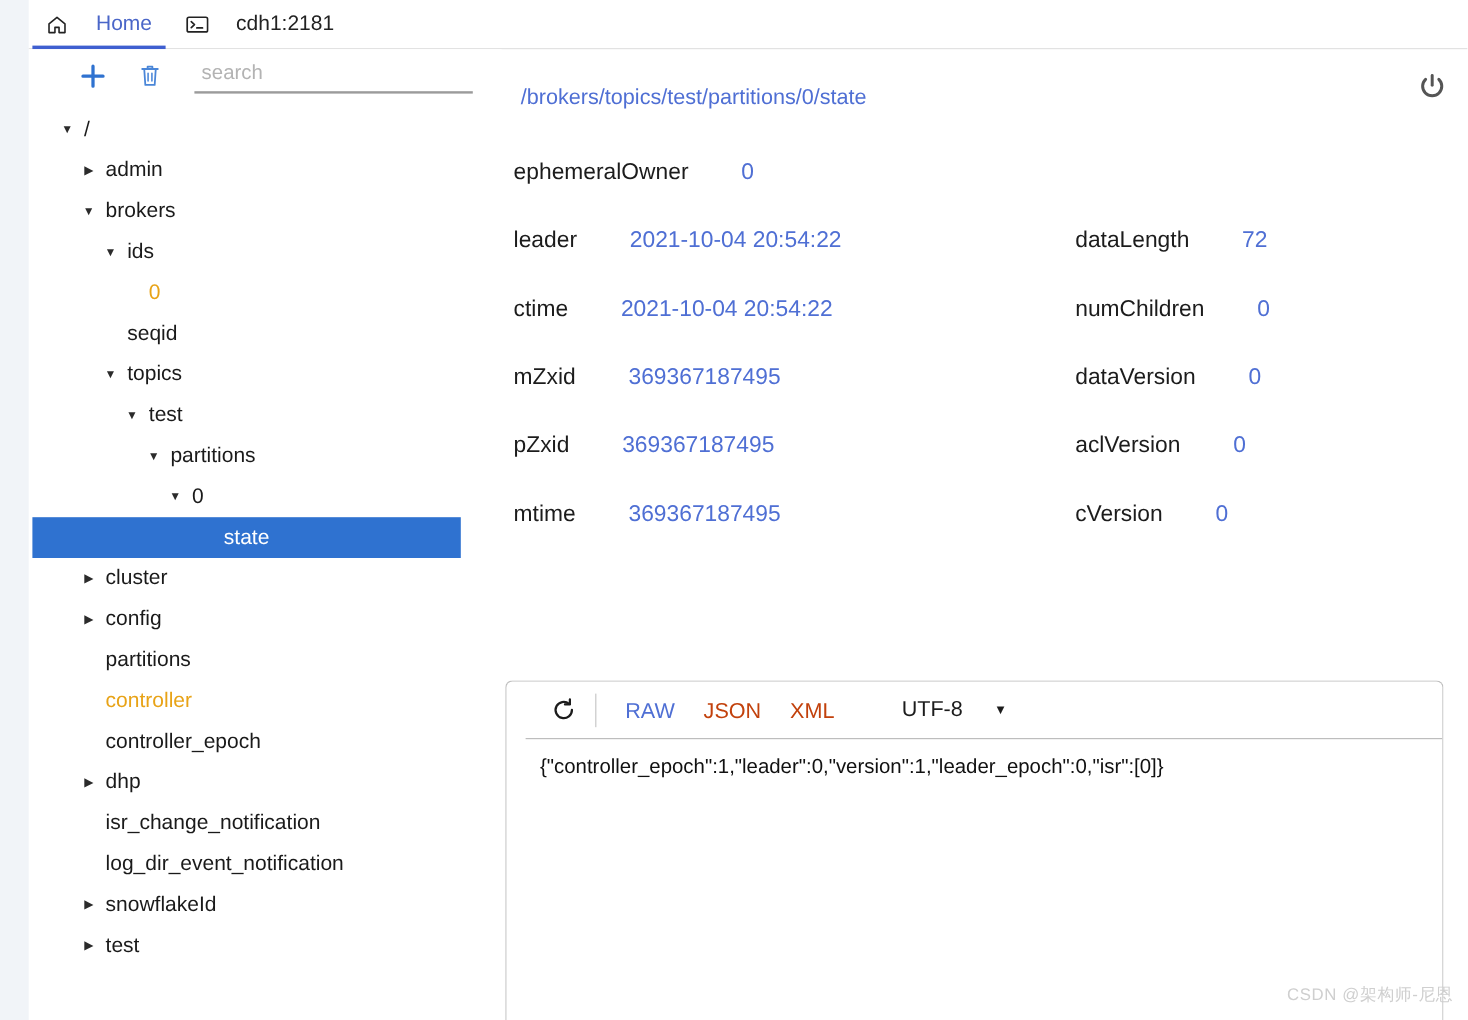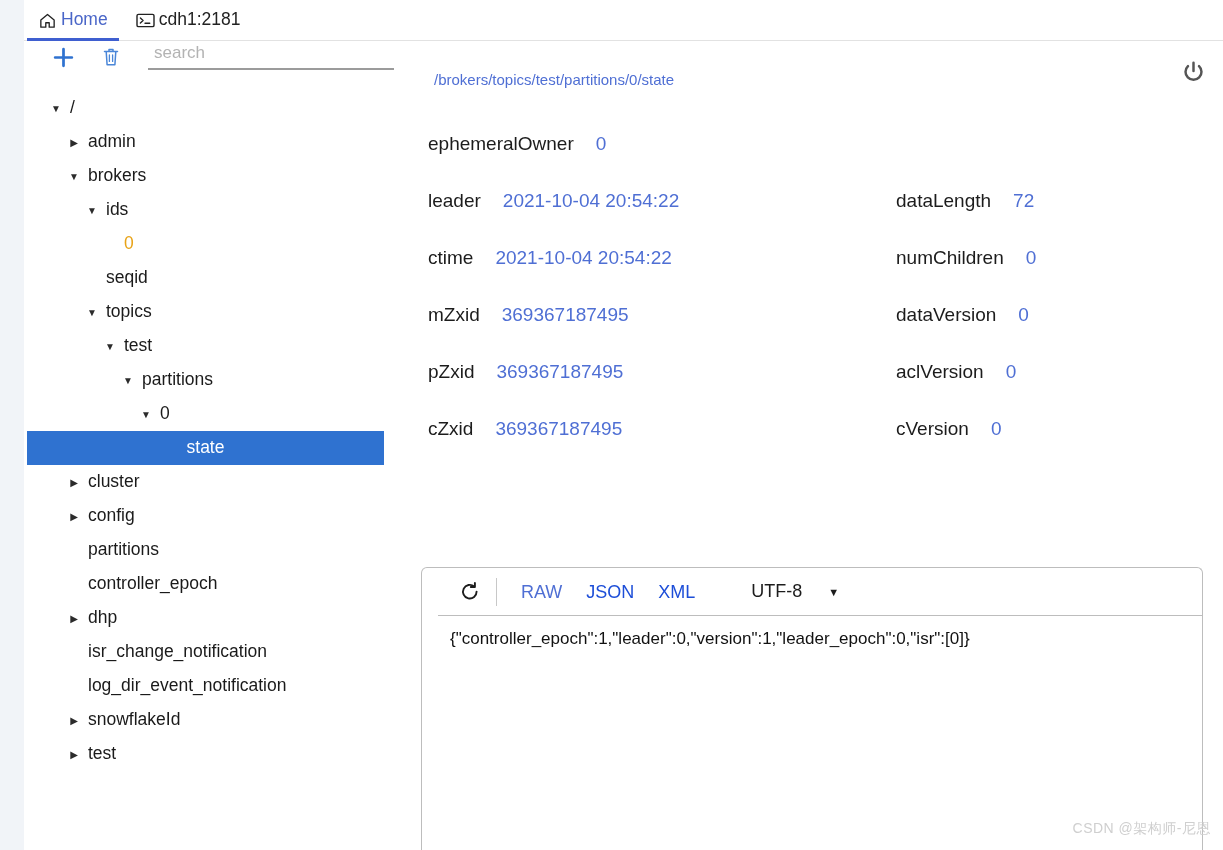--- a/index.html
+++ b/index.html
@@ -18,41 +18,41 @@
   }
 
   
   .tabbar {
     position: absolute; left: 24px; top: 0; width: 1199px; height: 41px;
     background: #fff;
     border-bottom: 1px solid #e2e2e2;
     display: flex; align-items: center;
   }
   .tab {
-    display: flex; align-items: center; gap: 4px;
+    display: flex; align-items: center; gap: 23px;
     height: 41px; padding: 0 14px;
     font-size: 17.5px; color: #222; cursor: default;
     position: relative;
   }
   .tab .tab-label { line-height: 1; }
   .tab.active { color: #4a66c8; }
   .tab.active::after {
     content: ""; position: absolute; left: 3px; right: 3px; bottom: 0;
     height: 3px; background: #3f5fd0;
   }
   .ticon { display: inline-flex; align-items: center; justify-content: center; }
 
   
   .sidebar {
     position: absolute; left: 24px; top: 41px;
     width: 394px; height: 809px;
     background: #fff; overflow: hidden;
   }
   .sb-toolbar {
-    display: flex; height: 44px; padding-left: 22px; gap: 14px;
+    display: flex; align-items: center; height: 44px; padding-left: 36px; gap: 14px;
   }
   .tool-btn {
     width: 34px; height: 32px; display: flex; align-items: center; justify-content: center;
     cursor: pointer; color: #2f72d0;
   }
   .search-wrap { margin-left: 6px; flex: 1; padding-right: 24px; }
   .search-input {
     width: 100%; border: none; outline: none;
     border-bottom: 2px solid #9b9b9b;
     font-family: "Liberation Sans", sans-serif;
@@ -78,25 +78,25 @@
     background: #2f72d0; color: #fff;
     justify-content: center;
     width: 357px; margin-left: 3px;
   }
   .node.selected .nlabel { padding-left: 0; }
 
   
   .main { position: absolute; left: 418px; top: 41px; width: 805px; height: 809px; }
   .zk-path {
     position: absolute; left: 16px; top: 30px;
-    font-size: 15px; color: #4f6fd4;
+    font-size: 18px; color: #4f6fd4;
   }
   .meta { position: absolute; left: 0; top: 74px; width: 805px; }
   .mrow { display: flex; height: 57px; align-items: center; }
-  .cell { display: flex; align-items: baseline; }
+  .cell { display: flex; align-items: baseline; gap: 22px; }
   .cell.left  { width: 470px; padding-left: 10px; }
   .cell.right { width: 300px; padding-left: 8px; }
   .mkey { font-size: 19px; color: #1c1c1c; }
   .mval { font-size: 19px; color: #4f6fd4; margin-left: 22px; }
 
   
   .viewer {
     position: absolute; left: 3px; top: 526px;
     width: 782px; height: 283px;
     border: 1px solid #bdbdbd; border-radius: 6px 6px 0 0;
@@ -105,21 +105,21 @@
   .viewer-bar {
     display: flex; align-items: center; height: 48px;
     border-bottom: 1px solid #bdbdbd; padding-left: 12px;
   }
   .refresh-btn {
     width: 40px; height: 40px; display: flex; align-items: center; justify-content: center;
     cursor: pointer; color: #1c1c1c;
   }
   .vdivider { width: 1px; height: 28px; background: #c8c8c8; margin: 0 12px 0 6px; }
   .fmt {
-    font-size: 18px; color: #1d4ed8; padding: 0 12px; cursor: pointer; line-height: 1;
+    font-size: 18px; color: #c2410c; padding: 0 12px; cursor: pointer; line-height: 1;
   }
   .fmt.active { color: #4f6fd4; }
   .enc {
     display: flex; align-items: center; gap: 26px;
     margin-left: 44px; font-size: 18px; color: #1c1c1c; cursor: pointer;
   }
   .enc .chev { font-size: 11px; }
   .viewer-body {
     padding: 10px 4px 0 12px;
     font-size: 17px; color: #111; line-height: 1.5;
@@ -253,20 +253,25 @@
         <div class="node">
           <span style="width: 42px; flex: 0 0 auto;"></span>
           <span class="caret">▶</span>
           <span class="nlabel">config</span>
         </div>
         <div class="node">
           <span style="width: 42px; flex: 0 0 auto;"></span>
           <span class="caret spacer"></span>
           <span class="nlabel">partitions</span>
         </div>
+        <div class="node orange">
+          <span style="width: 42px; flex: 0 0 auto;"></span>
+          <span class="caret spacer"></span>
+          <span class="nlabel">controller</span>
+        </div>
         <div class="node">
           <span style="width: 42px; flex: 0 0 auto;"></span>
           <span class="caret spacer"></span>
           <span class="nlabel">controller_epoch</span>
         </div>
         <div class="node">
           <span style="width: 42px; flex: 0 0 auto;"></span>
           <span class="caret">▶</span>
           <span class="nlabel">dhp</span>
         </div>
@@ -339,21 +344,21 @@
             <span class="mkey">pZxid</span>
             <span class="mval">369367187495</span>
           </div>
           <div class="cell right">
             <span class="mkey">aclVersion</span>
             <span class="mval">0</span>
           </div>
         </div>
         <div class="mrow">
           <div class="cell left">
-            <span class="mkey">cZxid</span>
+            <span class="mkey">mtime</span>
             <span class="mval">369367187495</span>
           </div>
           <div class="cell right">
             <span class="mkey">cVersion</span>
             <span class="mval">0</span>
           </div>
         </div>
       </div>
 
     <div class="viewer">

